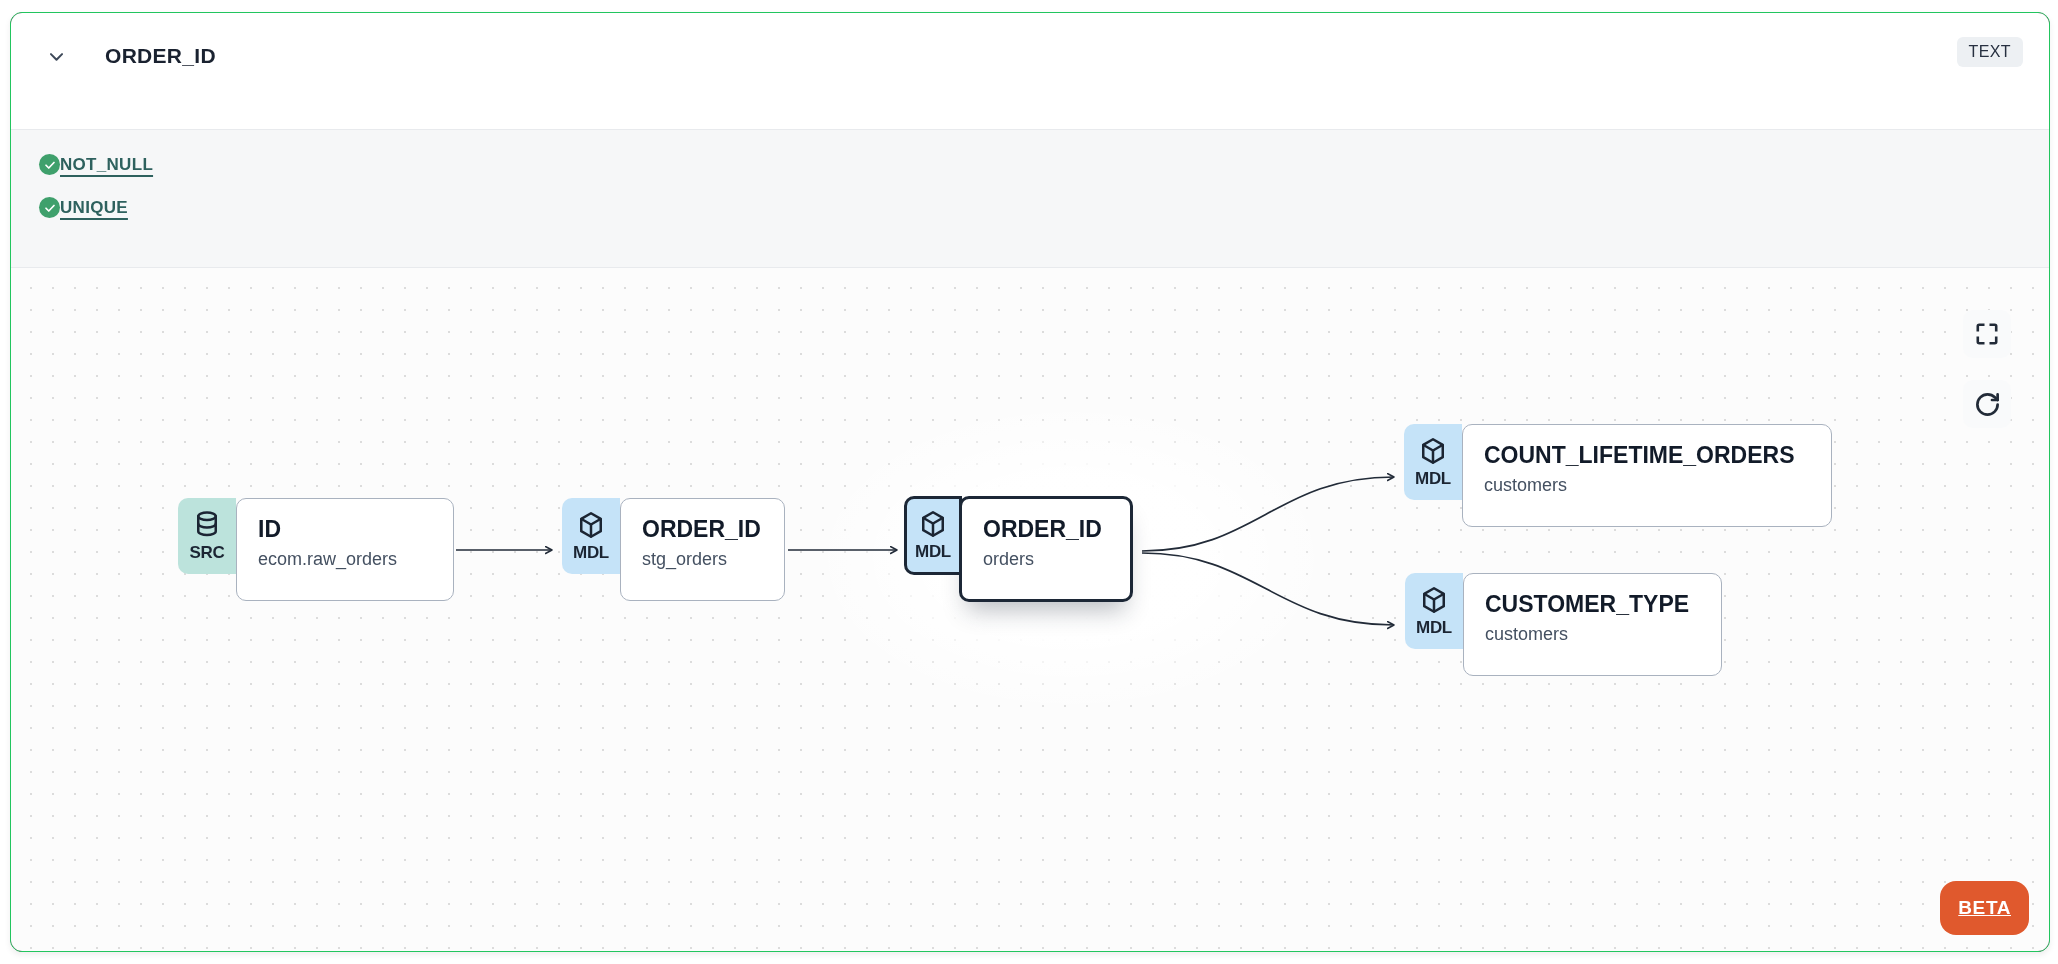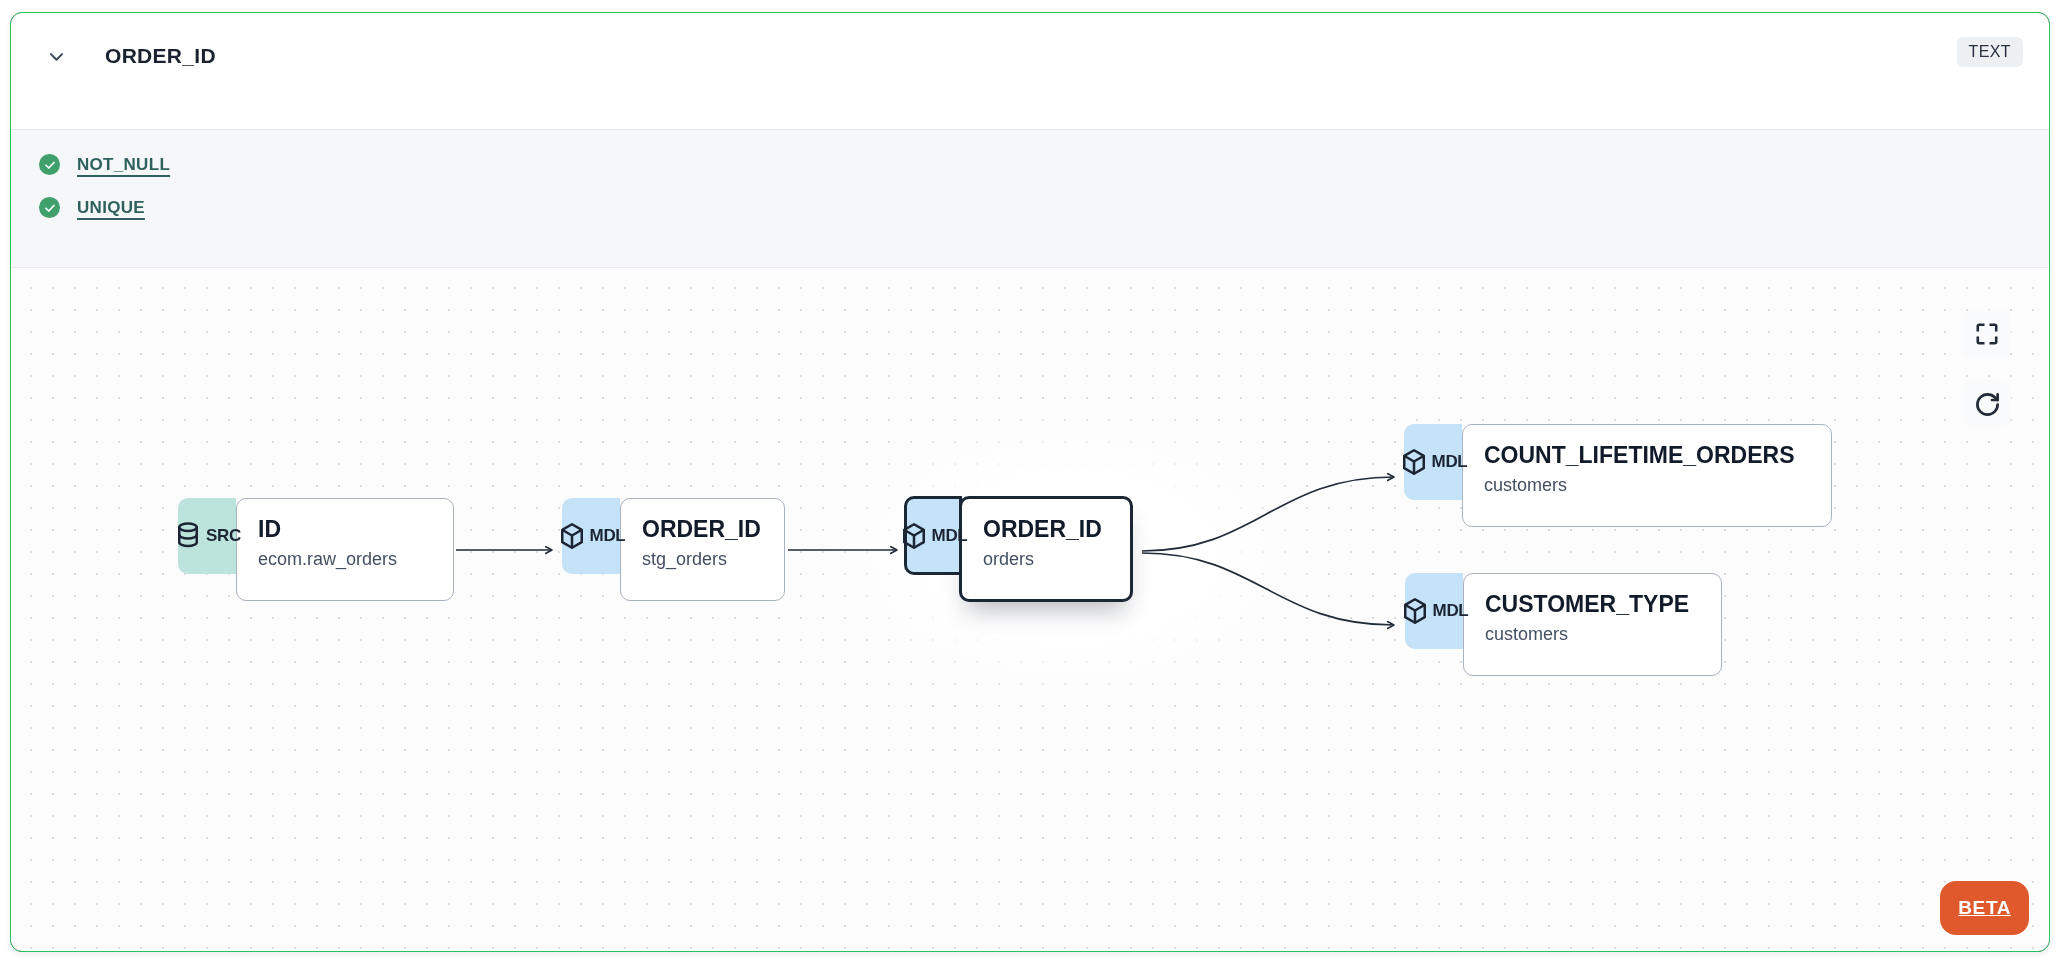--- a/index.html
+++ b/index.html
@@ -26,35 +26,35 @@
   .hdr-row{display:flex;align-items:center;padding:30px 26px 0 32px;}
   .chev-btn{width:26px;height:26px;display:flex;align-items:center;justify-content:center;
     border:none;background:transparent;cursor:pointer;}
   .hdr-title{font-size:21px;font-weight:bold;letter-spacing:.3px;margin-left:36px;color:#1a2230;}
   .type-badge{position:absolute;top:24px;right:26px;background:#edf0f3;color:#273040;
     font-size:16px;padding:6px 12px;border-radius:6px;letter-spacing:.4px;}
   .hdr-desc{padding:22px 26px 0 28px;font-size:19px;color:#5f6b7a;}
   
   .tests{height:139px;background:#f6f7f8;border-top:1px solid #e8eaed;border-bottom:1px solid #e8eaed;
     padding:24px 0 0 28px;display:flex;flex-direction:column;gap:22px;}
-  .test-row{display:flex;align-items:center;gap:17px;}
+  .test-row{display:flex;align-items:center;gap:0;}
   .check{width:21px;height:21px;border-radius:50%;background:var(--test-green);
     display:flex;align-items:center;justify-content:center;flex:0 0 auto;}
   .test-link{font-size:17px;font-weight:600;color:var(--link-teal);text-decoration:underline;
     text-underline-offset:5px;text-decoration-thickness:1.5px;letter-spacing:.3px;cursor:pointer;}
   
   .canvas{position:relative;height:683px;background-color:#fcfcfc;
     background-image:radial-gradient(circle,#dcdcdc 1.3px,transparent 1.5px);
     background-size:22px 22px;background-position:9px 9px;}
   .glow{position:absolute;left:810px;top:140px;width:500px;height:300px;z-index:0;
     background:radial-gradient(ellipse at center,rgba(255,255,255,.97) 38%,rgba(255,255,255,0) 75%);}
   .edges{position:absolute;inset:0;z-index:1;pointer-events:none;}
   
   .node{position:absolute;display:flex;align-items:flex-start;z-index:2;cursor:pointer;}
-  .nbadge{width:58px;height:76px;border-radius:10px 0 0 10px;display:flex;flex-direction:row;
+  .nbadge{width:58px;height:76px;border-radius:10px 0 0 10px;display:flex;flex-direction:column;
     align-items:center;justify-content:center;gap:3px;flex:0 0 auto;position:relative;z-index:3;}
   .nbadge.src{background:var(--src-badge);}
   .nbadge.mdl{background:var(--mdl-badge);}
   .nbadge-label{font-size:17px;font-weight:600;color:#1b2533;letter-spacing:-.3px;}
   .ncard{background:#ffffff;border:1.4px solid var(--node-border);border-radius:10px;
     height:103px;padding:15px 20px 0 21px;}
   .ntitle{font-size:23px;font-weight:600;color:#121b29;white-space:nowrap;line-height:31px;}
   .nsub{font-size:18px;color:var(--sub-ink);margin-top:4px;white-space:nowrap;}
   .node.selected .nbadge{border:3px solid var(--selected-border);border-radius:10px 0 0 10px;height:79px;}
   .node.selected .ncard{border:3px solid var(--selected-border);height:106px;margin-left:-3px;

